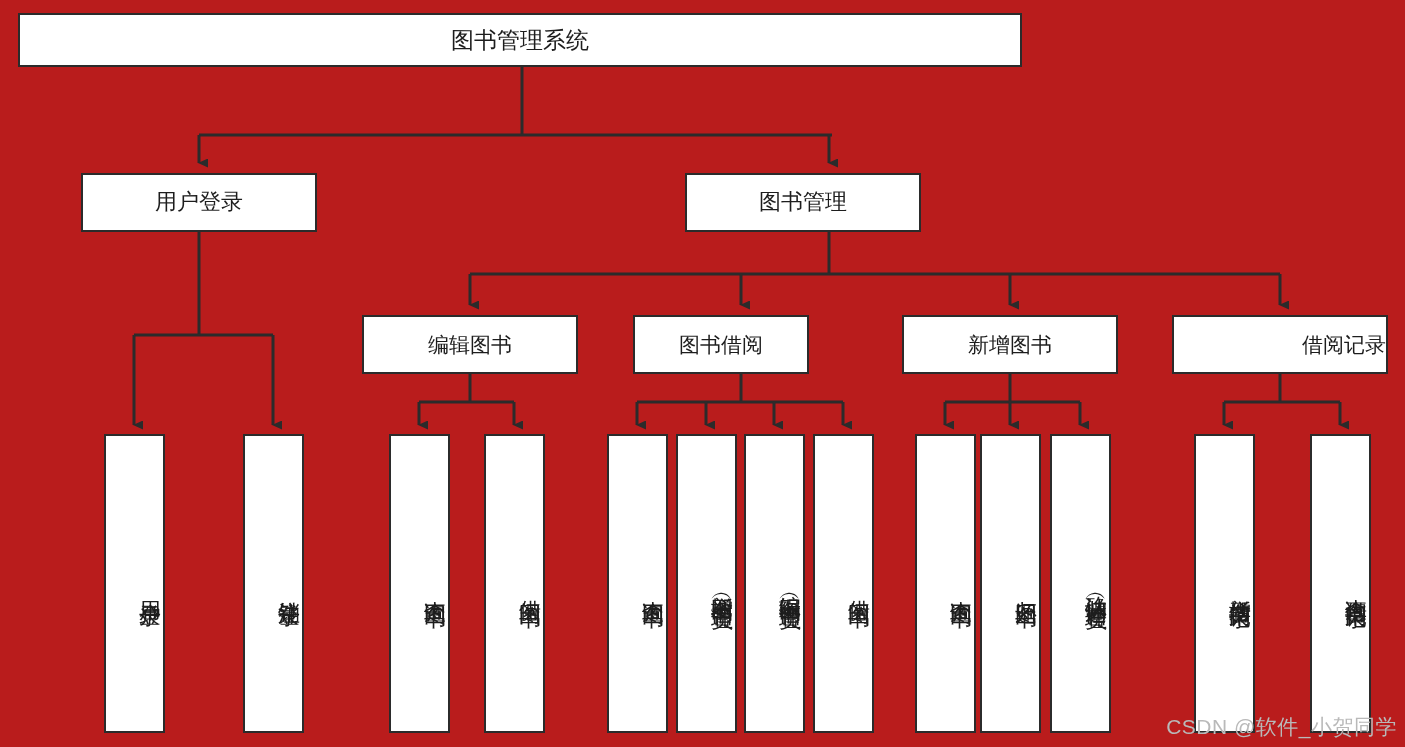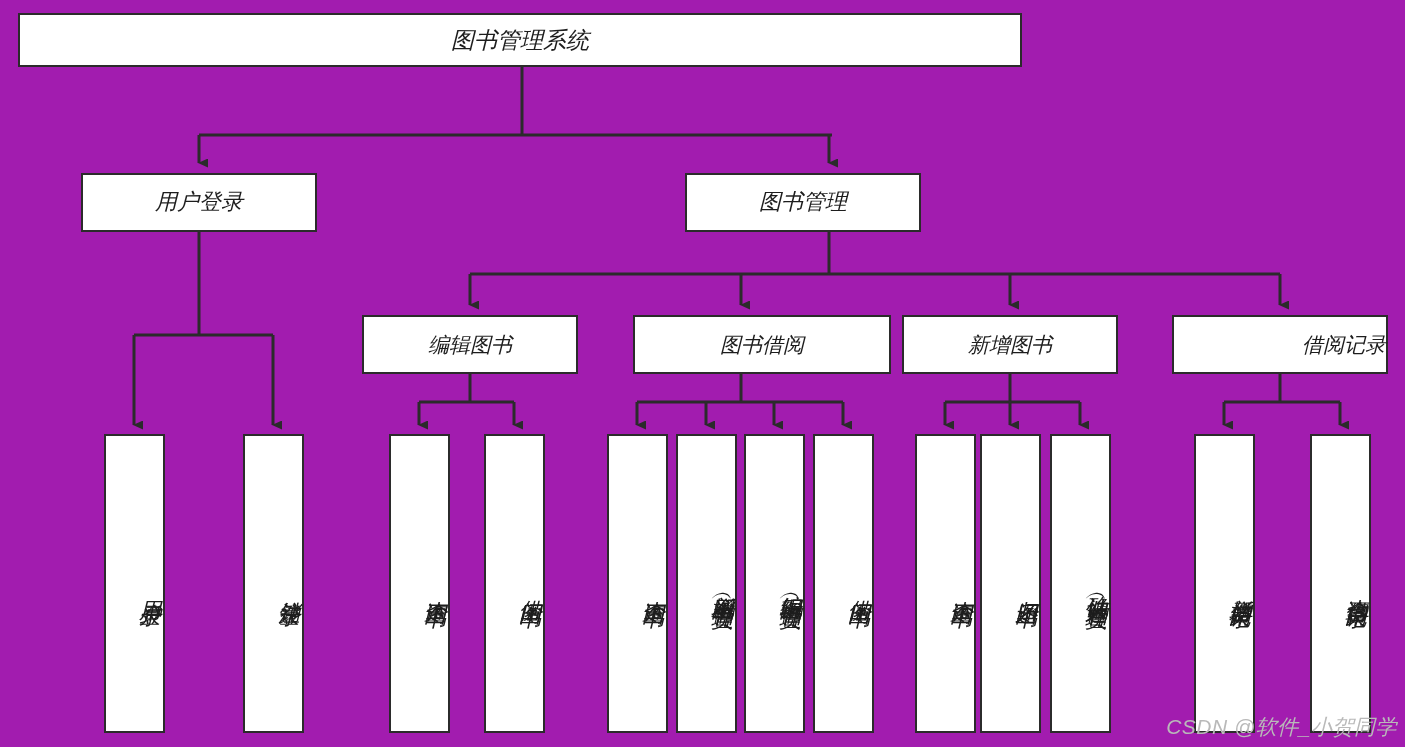--- a/index.html
+++ b/index.html
@@ -5,24 +5,23 @@
 <style>
   html, body {
     margin: 0;
     padding: 0;
     background: #ffffff;
   }
   #diagram-root {
     position: relative;
     width: 1405px;
     height: 747px;
-    background: #a21caf;
+    background: #b91c1c;
     font-family: "Liberation Sans", "DejaVu Sans", sans-serif;
     overflow: hidden;
-    font-style: italic;
   }
   #diagram-svg {
     position: absolute;
     left: 0;
     top: 0;
     width: 1405px;
     height: 747px;
   }
   .node {
     position: absolute;
@@ -137,21 +136,21 @@
   <div class="node level-2" style="left:81px; top:173px; width:236px; height:59px;">
     <span class="node-label">用户登录</span>
   </div>
   <div class="node level-2" style="left:685px; top:173px; width:236px; height:59px;">
     <span class="node-label">图书管理</span>
   </div>
 
   <div class="node level-3" style="left:362px; top:315px; width:216px; height:59px;">
     <span class="node-label">编辑图书</span>
   </div>
-  <div class="node level-3" style="left:633px; top:315px; width:258px; height:59px;">
+  <div class="node level-3" style="left:633px; top:315px; width:176px; height:59px;">
     <span class="node-label">图书借阅</span>
   </div>
   <div class="node level-3" style="left:902px; top:315px; width:216px; height:59px;">
     <span class="node-label">新增图书</span>
   </div>
   <div class="node level-3" style="left:1172px; top:315px; width:216px; height:59px;justify-content:flex-end;">
     <span class="node-label">借阅记录</span>
   </div>
 
   <div class="node leaf" style="left:104px; top:434px; width:61px; height:299px;">

